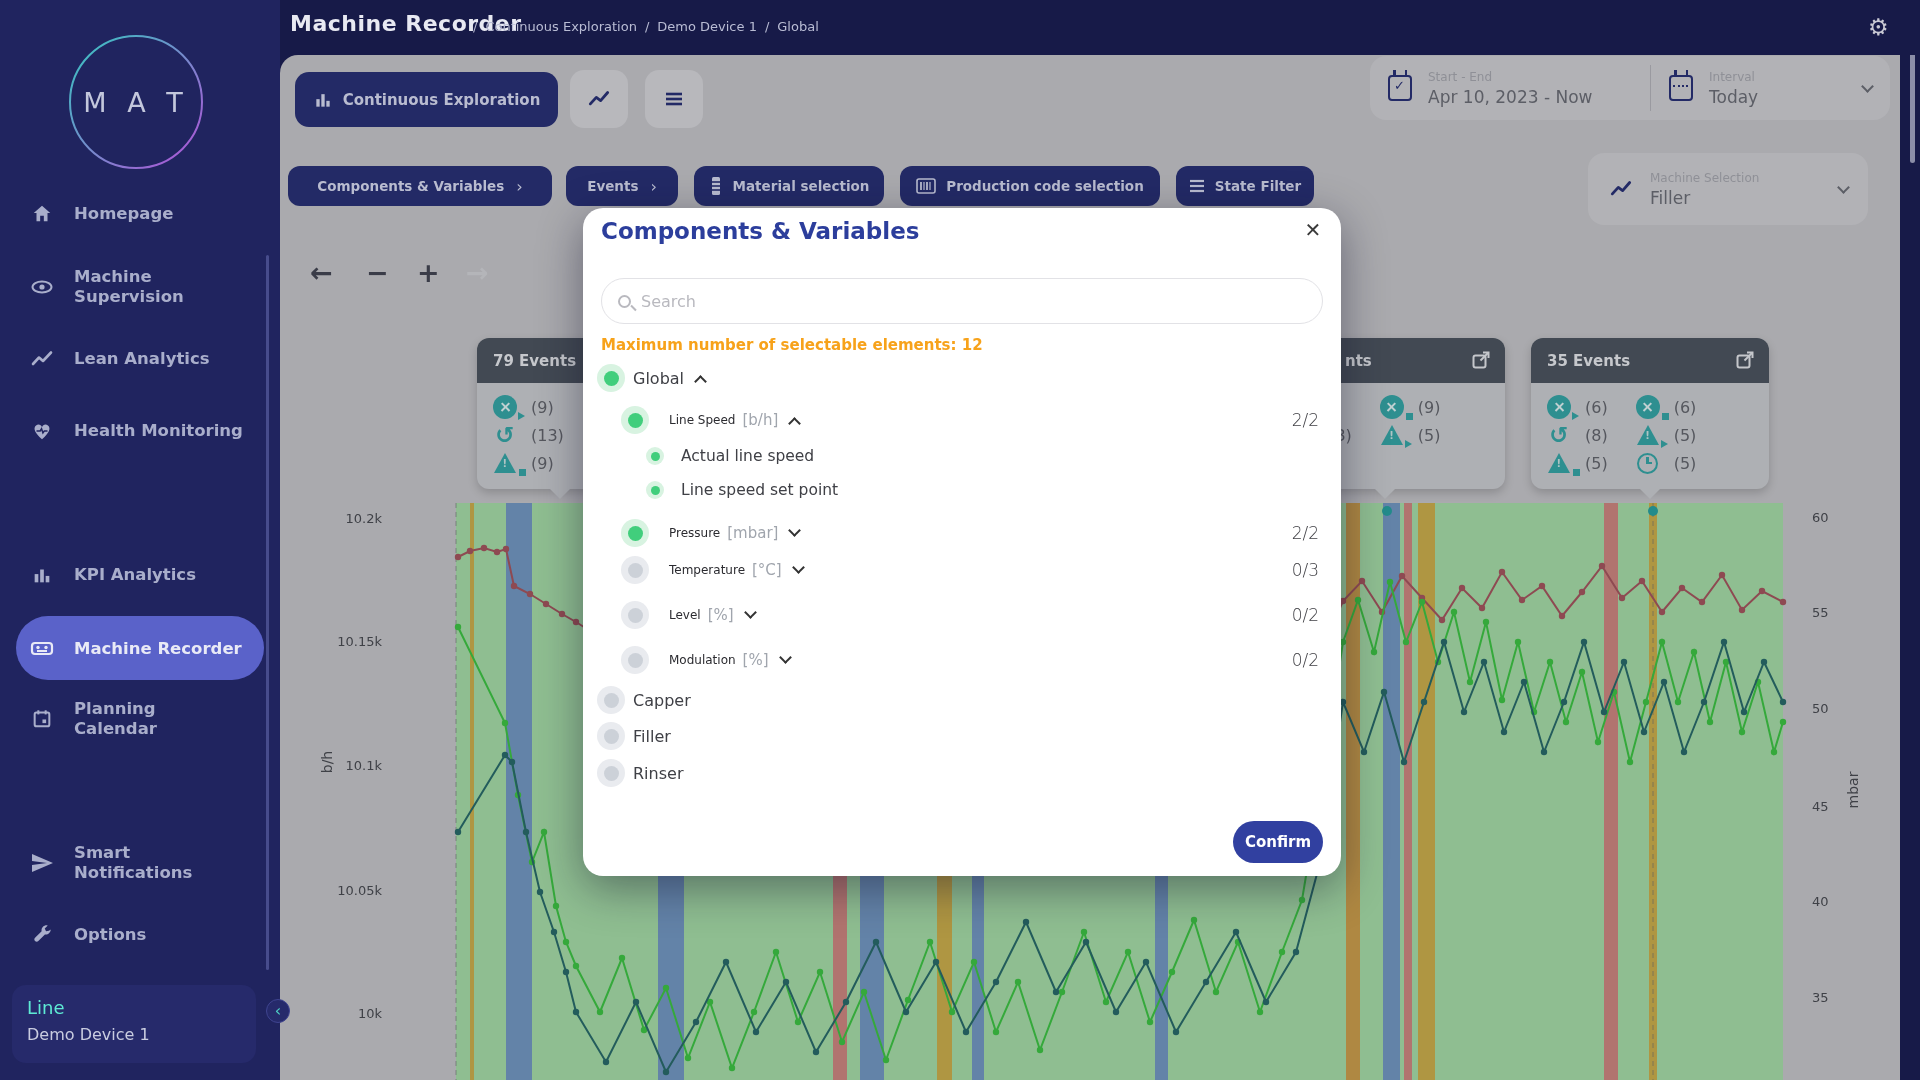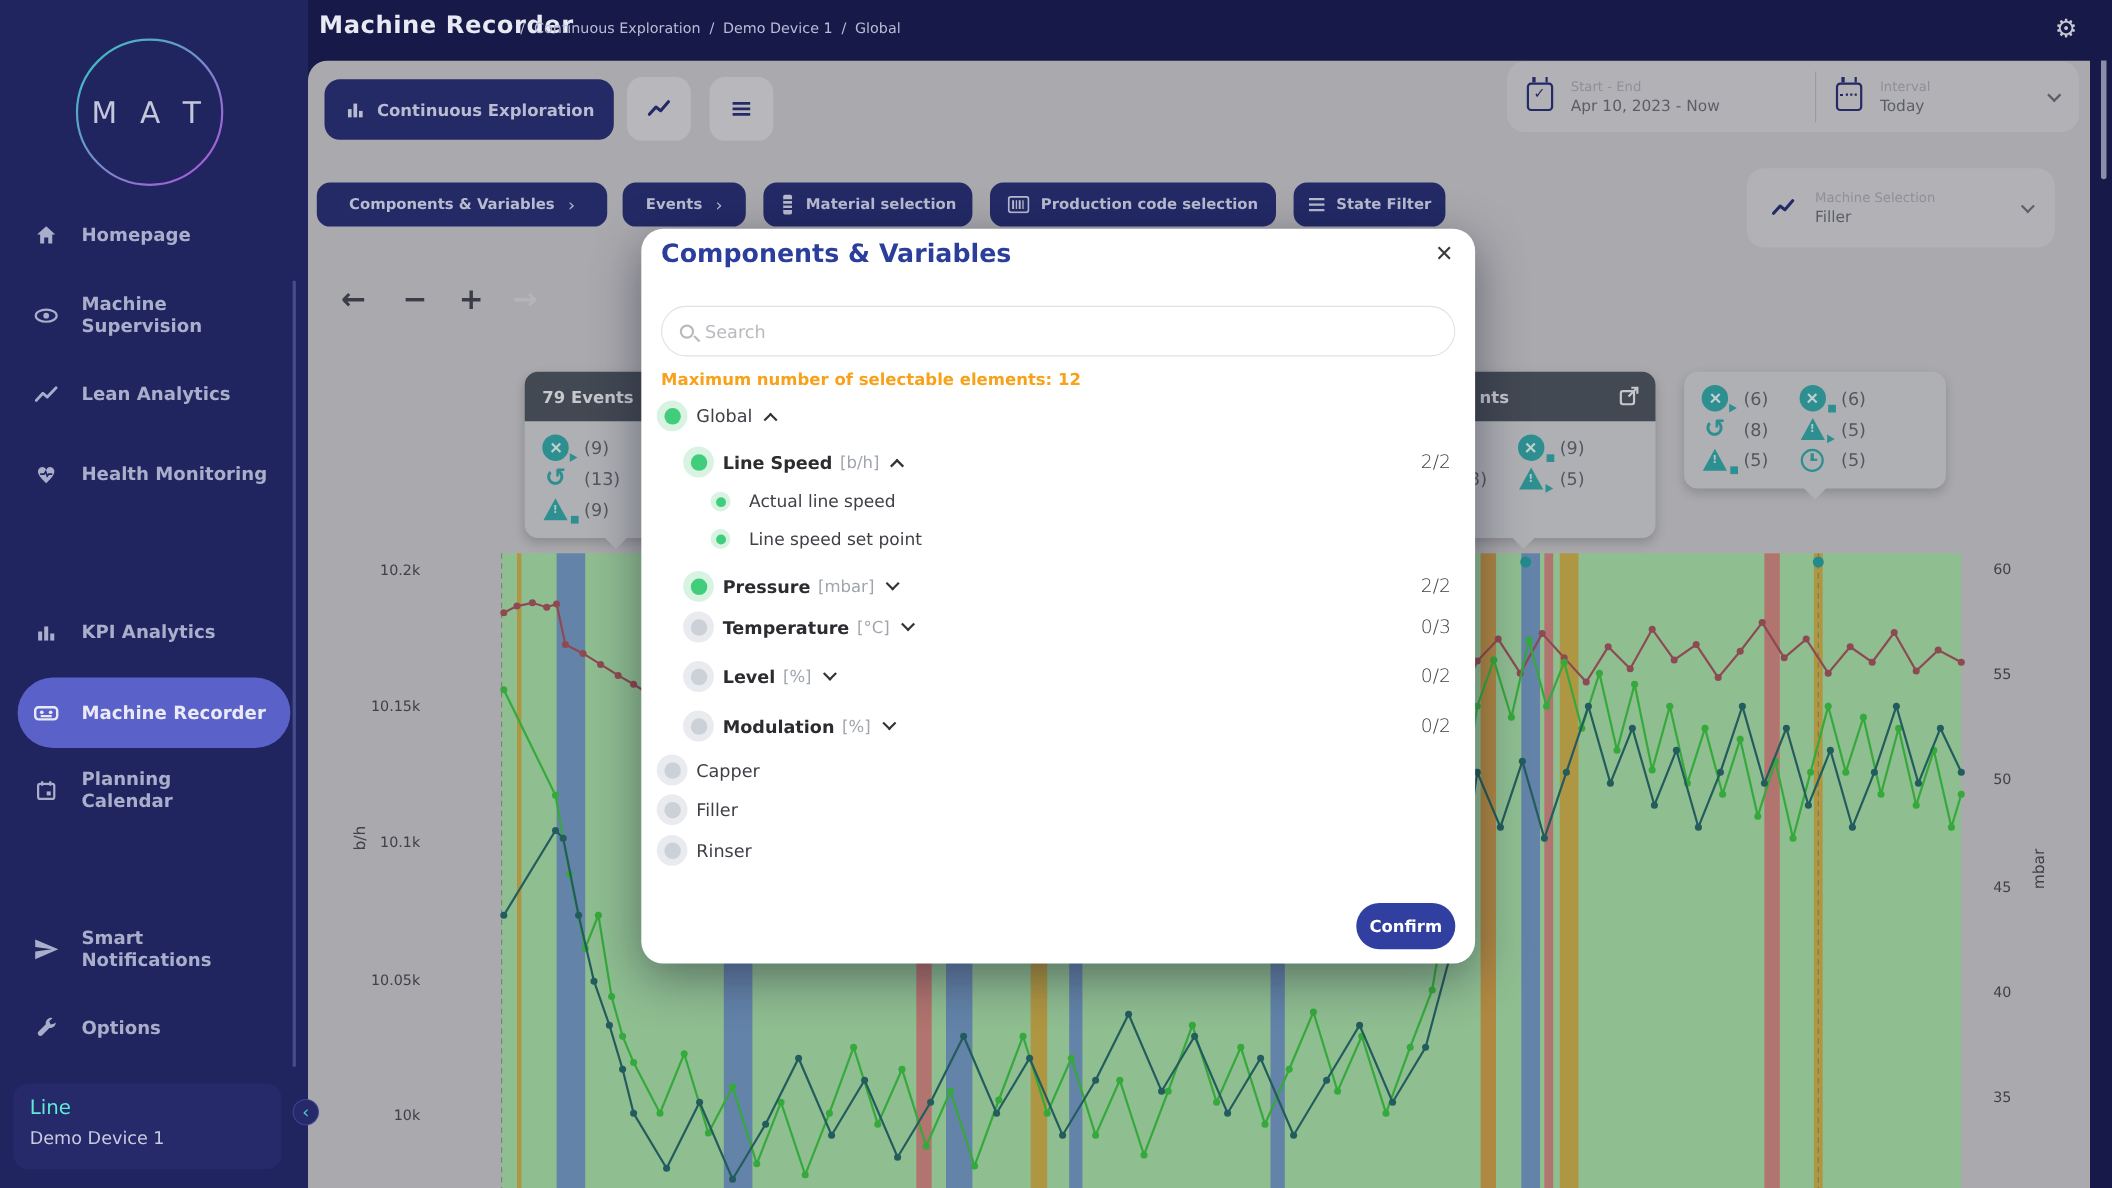--- a/index.html
+++ b/index.html
@@ -29,21 +29,21 @@
   .btn-light{background:#b8b8bc;border-radius:14px;display:flex;align-items:center;justify-content:center;cursor:pointer;z-index:3}
   .ce-pill{position:absolute;left:295px;top:72px;width:263px;height:55px;font-size:15px;border-radius:14px}
   .trend-btn{position:absolute;left:570px;top:70px;width:58px;height:58px}
   .menu-btn{position:absolute;left:645px;top:70px;width:58px;height:58px}
   .filter-pill{position:absolute;top:166px;height:40px;font-size:13.5px}
   .chev-r{font-size:16px;font-weight:400;margin-left:2px}
   .range-card{position:absolute;left:1370px;top:56px;width:520px;height:64px;background:#b2b2b6;border-radius:16px;z-index:3;display:flex}
   .range-sec{display:flex;align-items:center;gap:16px;padding:0 18px;cursor:pointer}
   .range-divider{width:1px;height:46px;background:#9a9aa0;align-self:center}
   .mini-label{font-size:12px;color:#8f9097}
-  .mini-value{font-size:14px;color:#5c5e66;margin-top:3px}
+  .mini-value{font-size:17px;color:#5c5e66;margin-top:3px}
   .mach-card{position:absolute;left:1588px;top:153px;width:280px;height:72px;background:#b2b2b6;border-radius:16px;z-index:3;display:flex;align-items:center;gap:16px;padding:0 20px;cursor:pointer}
   .chev-down{width:9px;height:9px;border-right:2.5px solid #5c5e66;border-bottom:2.5px solid #5c5e66;transform:rotate(45deg);margin-left:auto;margin-bottom:4px}
   .cal-ic{width:24px;height:26px;border:2.5px solid #232a66;border-radius:4px;position:relative;flex:none}
   .cal-ic::before{content:"";position:absolute;left:3px;top:-7px;width:2.5px;height:5px;background:#232a66}
   .cal-ic::after{content:"";position:absolute;right:3px;top:-7px;width:2.5px;height:5px;background:#232a66}
   .cal-glyph{position:absolute;left:0;top:1px;width:19px;text-align:center;font-size:13px;font-weight:700;color:#232a66}
   .cal-dots{position:absolute;left:2px;top:8px;width:15px;border-top:2.5px dotted #232a66}
   
   .tool-glyph{position:absolute;top:255px;z-index:3;font-size:27px;font-weight:700;color:#3a3c48;cursor:pointer;line-height:36px}
   .tool-glyph.disabled{color:#b4b5b9}
@@ -83,21 +83,21 @@
   .search-box input{border:none;outline:none;flex:1;font-size:16px;color:#444;background:transparent;font-family:"DejaVu Sans",sans-serif}
   .search-box input::placeholder{color:#b9b9bf}
   .max-note{position:absolute;left:18px;top:128px;font-size:15px;font-weight:700;color:#f7a21a}
   .trow{position:absolute;left:0;width:758px;height:30px;display:flex;align-items:center;cursor:pointer}
   .trow .radio{width:28px;height:28px;border-radius:50%;display:flex;align-items:center;justify-content:center;flex:none}
   .trow .radio .dot{width:15px;height:15px;border-radius:50%}
   .radio.on{background:#d8f3e1}.radio.on .dot{background:#41ce7c}
   .radio.off{background:#e9ebef}.radio.off .dot{background:#ccd1d8}
   .radio.small{width:18px;height:18px}.radio.small .dot{width:9px;height:9px}
   .d0{padding-left:14px}.d1{padding-left:38px}.d2{padding-left:63px}
-  .tname{font-size:16px;font-weight:700;color:#2b2b30;margin-left:8px}
+  .tname{font-size:12px;font-weight:400;color:#2b2b30;margin-left:20px}
   .tplain{font-size:16px;font-weight:400;color:#3f4046;margin-left:8px}
   .tchild{font-size:15.5px;font-weight:400;color:#3f4046;margin-left:17px}
   .tunit{font-size:15px;color:#a0a5ad;margin-left:7px;font-weight:400}
   .tchev{width:9px;height:9px;border-right:2.5px solid #333;border-bottom:2.5px solid #333;margin-left:12px}
   .tchev.up{transform:rotate(-135deg);margin-top:6px}
   .tchev.down{transform:rotate(45deg);margin-bottom:5px}
   .tcount{position:absolute;right:22px;font-size:17px;font-weight:300;color:#3f3f44}
   .confirm-btn{position:absolute;left:650px;top:613px;width:90px;height:42px;background:#3140a0;border-radius:23px;color:#fff;font-size:15px;font-weight:700;display:flex;align-items:center;justify-content:center;cursor:pointer}
   svg.ic{display:block}
 </style>
@@ -614,20 +614,30 @@
             <span class="mk-play"></span>
           </span>
         <span class="ev-count">(5)</span>
       </div>
     </div>
   </div>
   <div class="ev-pointer" style="left:109px"></div>
 </div>
 
 <div class="ev-card" style="left:1531px;width:238px">
+  <div class="ev-head">
+    <span>35 Events</span>
+    <span class="export-ic">
+        <svg class="ic" width="20" height="20" viewBox="0 0 20 20">
+          <rect x="2.5" y="5.5" width="12" height="12" rx="2" fill="none" stroke="#c5c7cb" stroke-width="2"></rect>
+          <polyline points="12,2.5 17.5,2.5 17.5,8" fill="none" stroke="#c5c7cb" stroke-width="2"></polyline>
+          <line x1="9.5" y1="10.5" x2="17" y2="3" stroke="#c5c7cb" stroke-width="2"></line>
+        </svg>
+      </span>
+  </div>
   <div class="ev-body ev-cols">
     <div>
       <div class="ev-row">
         <span class="ev-ic">
             <span class="ev-circle"></span>
             <span class="mk-play"></span>
           </span>
         <span class="ev-count">(6)</span>
       </div>
       <div class="ev-row">

